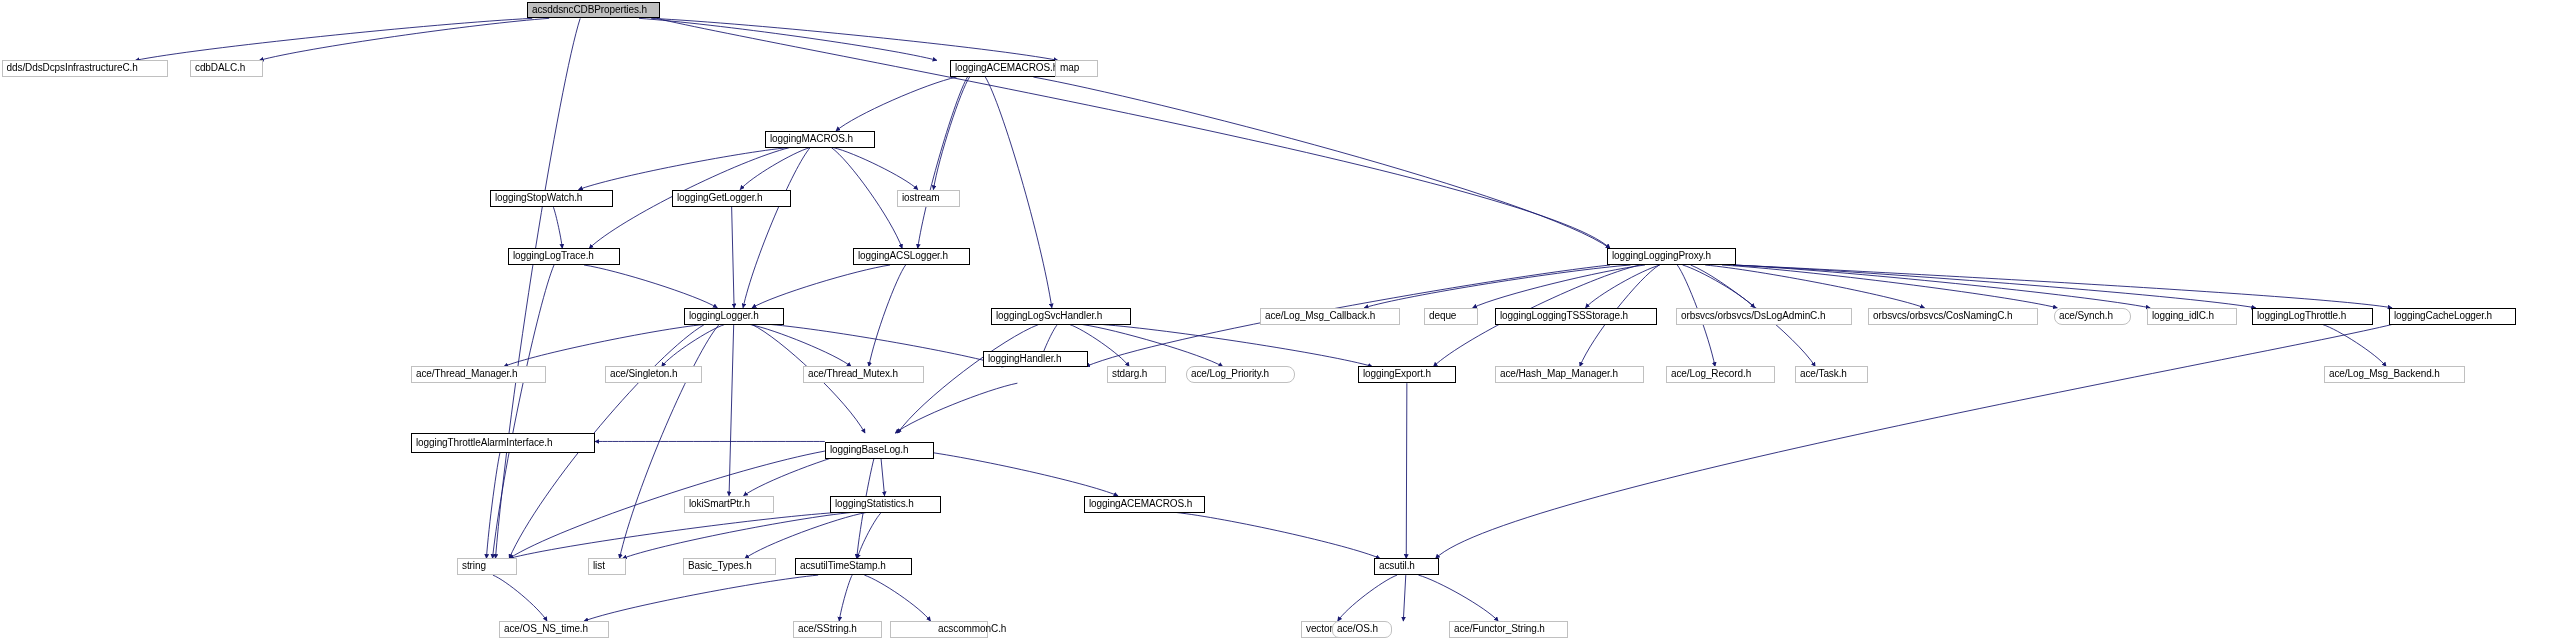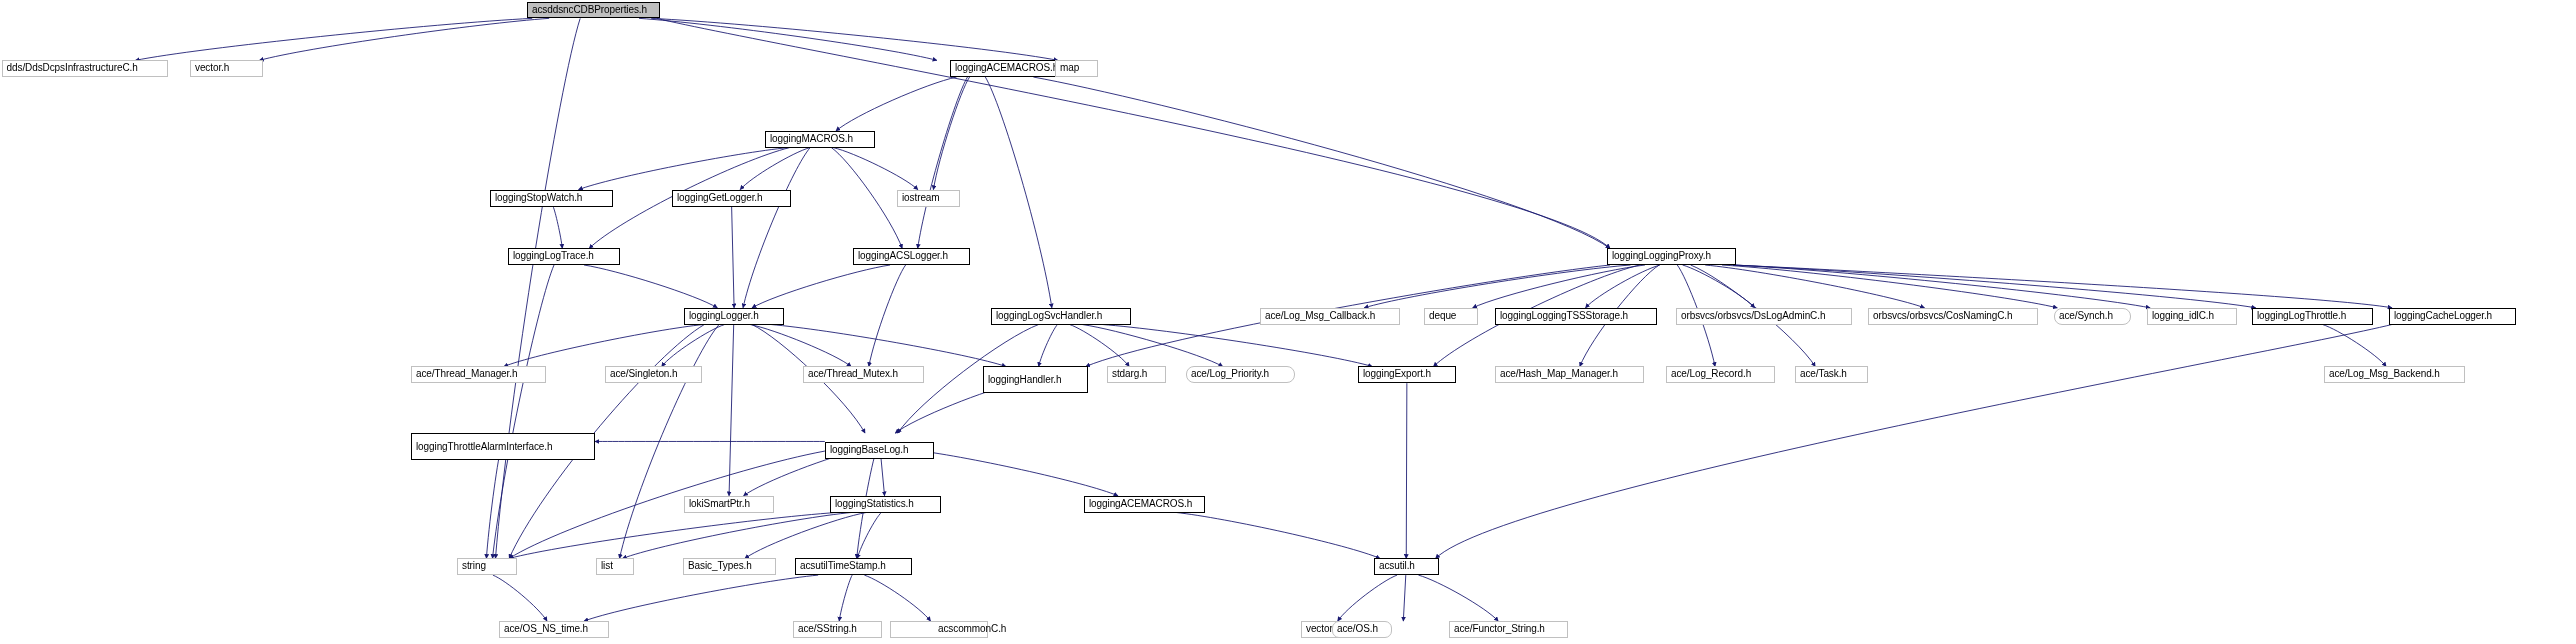--- a/index.html
+++ b/index.html
@@ -118,21 +118,21 @@
         <path d="M 1788.48 725 C 1813.38345 731.96, 1873.25235 765.6, 1889.1 783" marker-end="url(#arrow)"></path>
       </g>
   </svg>
 <div class="node root" style="left: 527px; top: 1.6px; width: 133px; height: 16.7px;">
       <span class="node-label">acsddsncCDBProperties.h</span>
     </div>
     <div class="node" style="left: 1.6px; top: 60px; width: 166px; height: 16.7px;">
       <span class="node-label">dds/DdsDcpsInfrastructureC.h</span>
     </div>
     <div class="node" style="left: 190px; top: 60px; width: 73px; height: 16.7px;">
-      <span class="node-label">vector.h</span>
+      <span class="node-label">cdbDALC.h</span>
     </div>
     <div class="node hdr" style="left: 914px; top: 60px; width: 123px; height: 16.7px; margin-left: 36px;">
       <span class="node-label">loggingACEMACROS.h</span>
     </div>
     <div class="node" style="left: 1055px; top: 60px; width: 43px; height: 16.7px;">
       <span class="node-label">map</span>
     </div>
     <div class="node hdr" style="left: 765px; top: 131px; width: 110px; height: 16.7px;">
       <span class="node-label">loggingMACROS.h</span>
     </div>
@@ -189,21 +189,21 @@
     </div>
     <div class="node" style="left: 411px; top: 366px; width: 135px; height: 16.7px;">
       <span class="node-label">ace/Thread_Manager.h</span>
     </div>
     <div class="node" style="left: 605px; top: 366px; width: 97px; height: 16.7px;">
       <span class="node-label">ace/Singleton.h</span>
     </div>
     <div class="node" style="left: 803px; top: 366px; width: 121px; height: 16.7px;">
       <span class="node-label">ace/Thread_Mutex.h</span>
     </div>
-    <div class="node hdr" style="left: 983px; top: 366px; width: 105px; height: 27px;">
+    <div class="node hdr" style="left: 983px; top: 351px; width: 105px; height: 16px;">
       <span class="node-label">loggingHandler.h</span>
     </div>
     <div class="node" style="left: 1107px; top: 366px; width: 59px; height: 16.7px;">
       <span class="node-label">stdarg.h</span>
     </div>
     <div class="node" style="left: 1186px; top: 366px; width: 109px; height: 16.7px; border-radius: 8px;">
       <span class="node-label">ace/Log_Priority.h</span>
     </div>
     <div class="node hdr" style="left: 1358px; top: 366px; width: 98px; height: 16.7px;">
       <span class="node-label">loggingExport.h</span>
@@ -213,39 +213,39 @@
     </div>
     <div class="node" style="left: 1666px; top: 366px; width: 109px; height: 16.7px;">
       <span class="node-label">ace/Log_Record.h</span>
     </div>
     <div class="node" style="left: 1795px; top: 366px; width: 73px; height: 16.7px;">
       <span class="node-label">ace/Task.h</span>
     </div>
     <div class="node" style="left: 2324px; top: 366px; width: 141px; height: 16.7px;">
       <span class="node-label">ace/Log_Msg_Backend.h</span>
     </div>
-    <div class="node hdr" style="left: 411px; top: 433px; width: 184px; height: 27px;">
+    <div class="node hdr" style="left: 411px; top: 433px; width: 184px; height: 20px;">
       <span class="node-label">loggingThrottleAlarmInterface.h</span>
     </div>
     <div class="node hdr" style="left: 825px; top: 433px; width: 109px; height: 16.7px; margin-top: 9px;">
       <span class="node-label">loggingBaseLog.h</span>
     </div>
     <div class="node" style="left: 684px; top: 496px; width: 90px; height: 16.7px;">
       <span class="node-label">lokiSmartPtr.h</span>
     </div>
     <div class="node hdr" style="left: 830px; top: 496px; width: 111px; height: 16.7px;">
       <span class="node-label">loggingStatistics.h</span>
     </div>
     <div class="node hdr" style="left: 1084px; top: 496px; width: 121px; height: 16.7px;">
       <span class="node-label">loggingACEMACROS.h</span>
     </div>
     <div class="node" style="left: 457px; top: 558px; width: 60px; height: 16.7px;">
       <span class="node-label">string</span>
     </div>
-    <div class="node" style="left: 588px; top: 558px; width: 38px; height: 16.7px; margin-left: 8px;">
+    <div class="node" style="left: 588px; top: 558px; width: 38px; height: 16.7px;">
       <span class="node-label">list</span>
     </div>
     <div class="node" style="left: 683px; top: 558px; width: 93px; height: 16.7px;">
       <span class="node-label">Basic_Types.h</span>
     </div>
     <div class="node hdr" style="left: 795px; top: 558px; width: 117px; height: 16.7px;">
       <span class="node-label">acsutilTimeStamp.h</span>
     </div>
     <div class="node hdr" style="left: 1374px; top: 558px; width: 65px; height: 16.7px;">
       <span class="node-label">acsutil.h</span>

